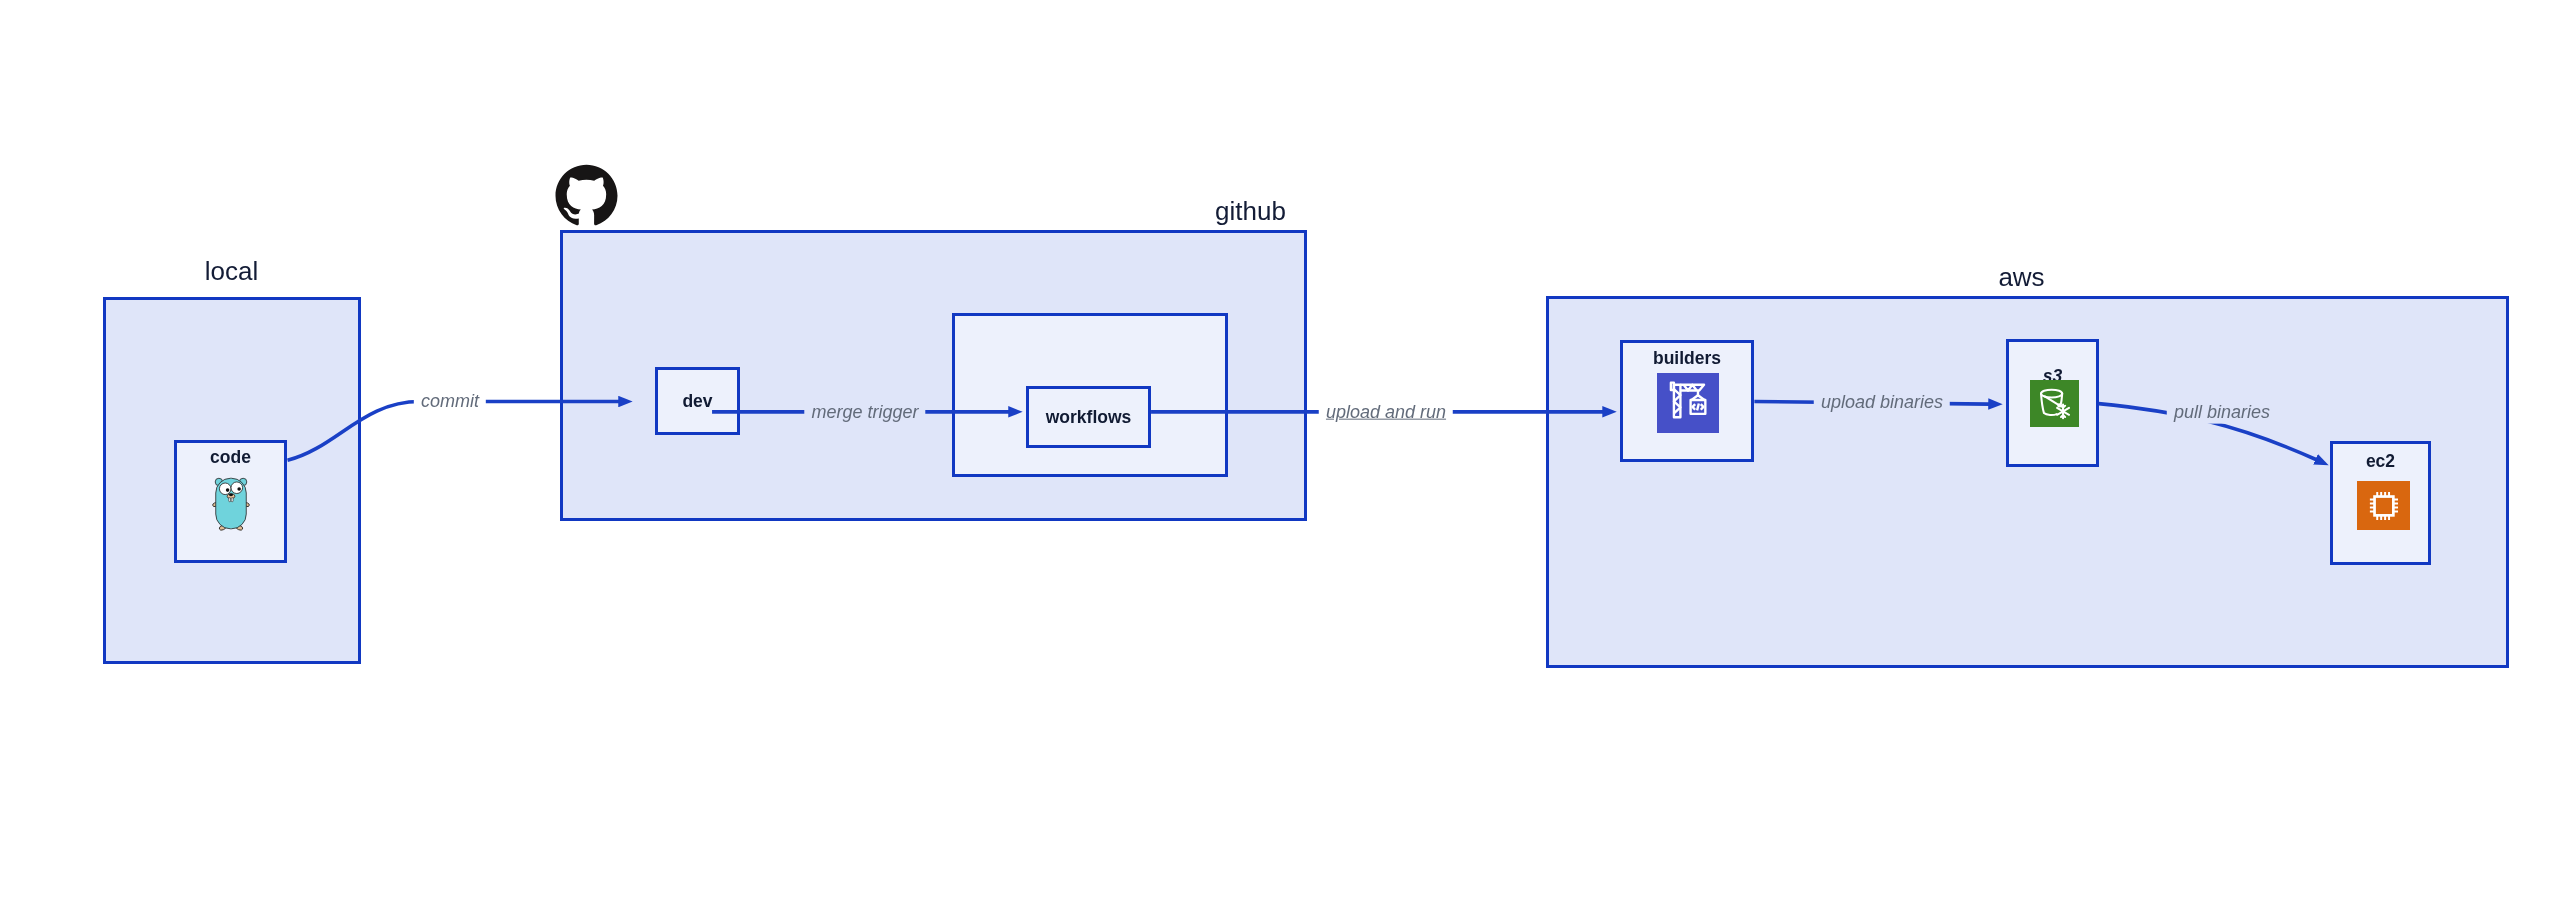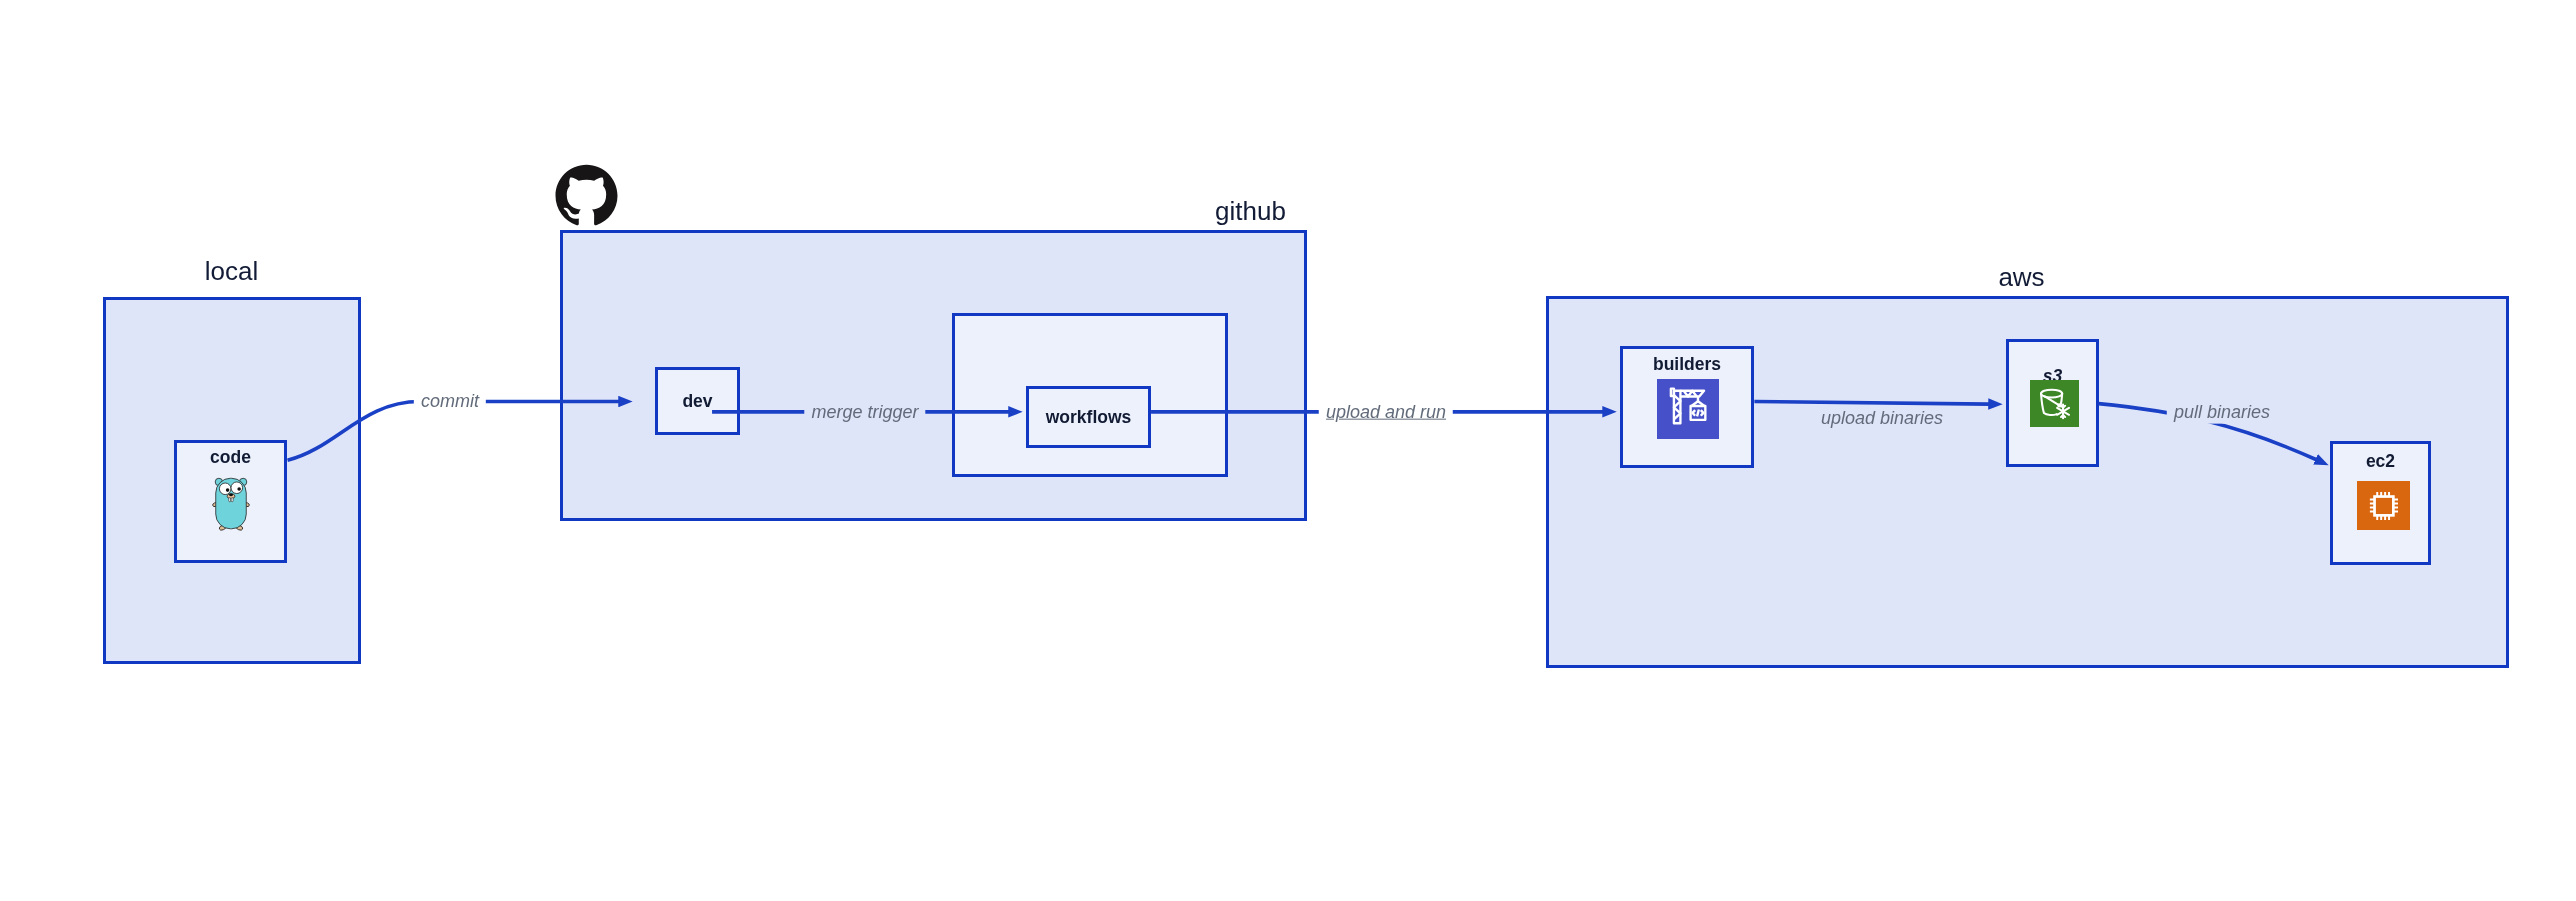--- a/index.html
+++ b/index.html
@@ -135,21 +135,21 @@
   </div>
 
   <div class="nbox" style="left:635px;top:367px;width:85px;height:68px;margin-left:20px;">
     <div class="nlabel-center">dev</div>
   </div>
 
   <div class="nbox" style="left:1026px;top:386px;width:125px;height:62px;">
     <div class="nlabel-center">workflows</div>
   </div>
 
-  <div class="nbox" style="left:1620px;top:340px;width:134px;height:122px;margin-top:6px;">
+  <div class="nbox" style="left:1620px;top:340px;width:134px;height:122px;">
     <div class="nlabel" style="top:5.2px;">builders</div>
     <div class="icon-tile" style="left:34px;top:30px;width:62px;height:60px;background:#4650c8;">
       <svg width="54" height="52" viewBox="0 0 24 24">
         <g stroke="#ffffff" stroke-width="1.1" fill="none" stroke-linejoin="round">
           <rect x="4.1" y="2.6" width="1.4" height="3.4"></rect>
           <rect x="5.5" y="3.6" width="3" height="15"></rect>
           <path d="M5.5,5.6 L8.5,8.4 L5.5,11.2 L8.5,14 L5.5,16.8"></path>
           <path d="M8.5,3.6 H19.4 L17.2,6.2 H8.5"></path>
           <path d="M10,3.6 L12,6.2 L14,3.6 L16,6.2"></path>
           <path d="M16.6,6.2 V8.4"></path>
@@ -208,18 +208,18 @@
       <path d="M 1382 799 H 1959" marker-end="url(#ah)"></path>
       <path d="M 2234 799 H 3112" marker-end="url(#ah)"></path>
       <path d="M 3405 779 L 3861 784" marker-end="url(#ah)"></path>
       <path d="M 4073 783 C 4220 797, 4340 822, 4496 892" marker-end="url(#ah)"></path>
     </g>
   </svg>
 
   <div class="elabel bg-white" style="left:450px;top:401px;">commit</div>
   <div class="elabel bg-lav" style="left:865px;top:412px;">merge trigger</div>
   <div class="elabel bg-white" style="left:1386px;top:412px;text-decoration:underline;">upload and run</div>
-  <div class="elabel bg-lav" style="left:1882px;top:418px;">upload binaries</div>
+  <div class="elabel bg-lav" style="left:1882px;top:402px;">upload binaries</div>
   <div class="elabel bg-lav" style="left:2222px;top:412px;">pull binaries</div>
 
 
 </div>
 
 
 </body></html>

